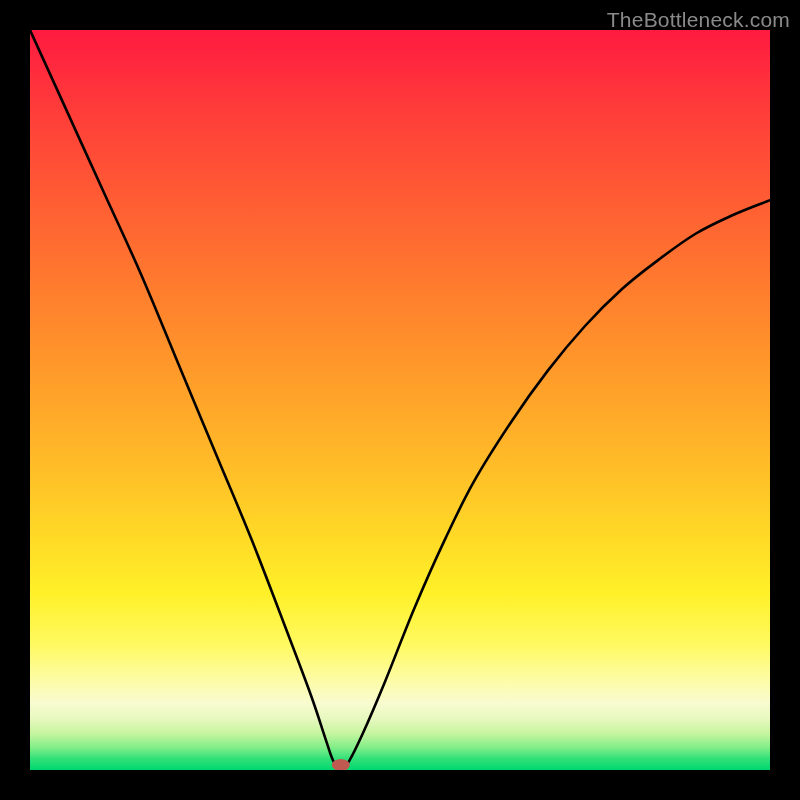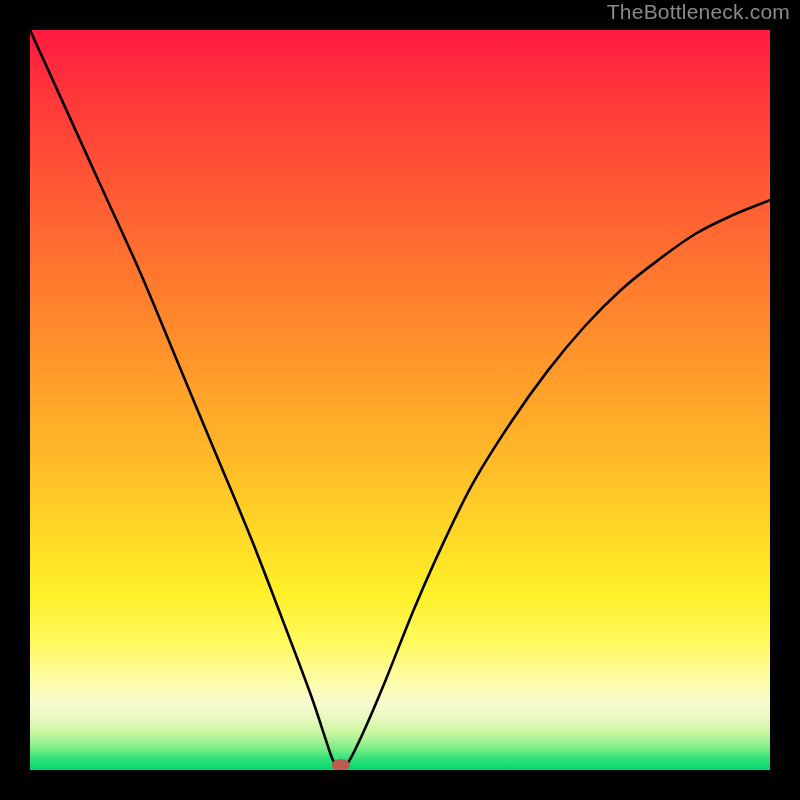--- a/index.html
+++ b/index.html
@@ -46,21 +46,21 @@
   }
   .curve-svg {
     position: absolute;
     left: 0;
     top: 0;
     width: 740px;
     height: 740px;
   }
   .watermark {
     position: absolute;
-    top: 0;
+    top: 8px;
     right: 10px;
     color: #8a8a8a;
     font-size: 21px;
     font-weight: 500;
     letter-spacing: 0.2px;
     user-select: none;
   }
 </style>
 </head>
 <body>

